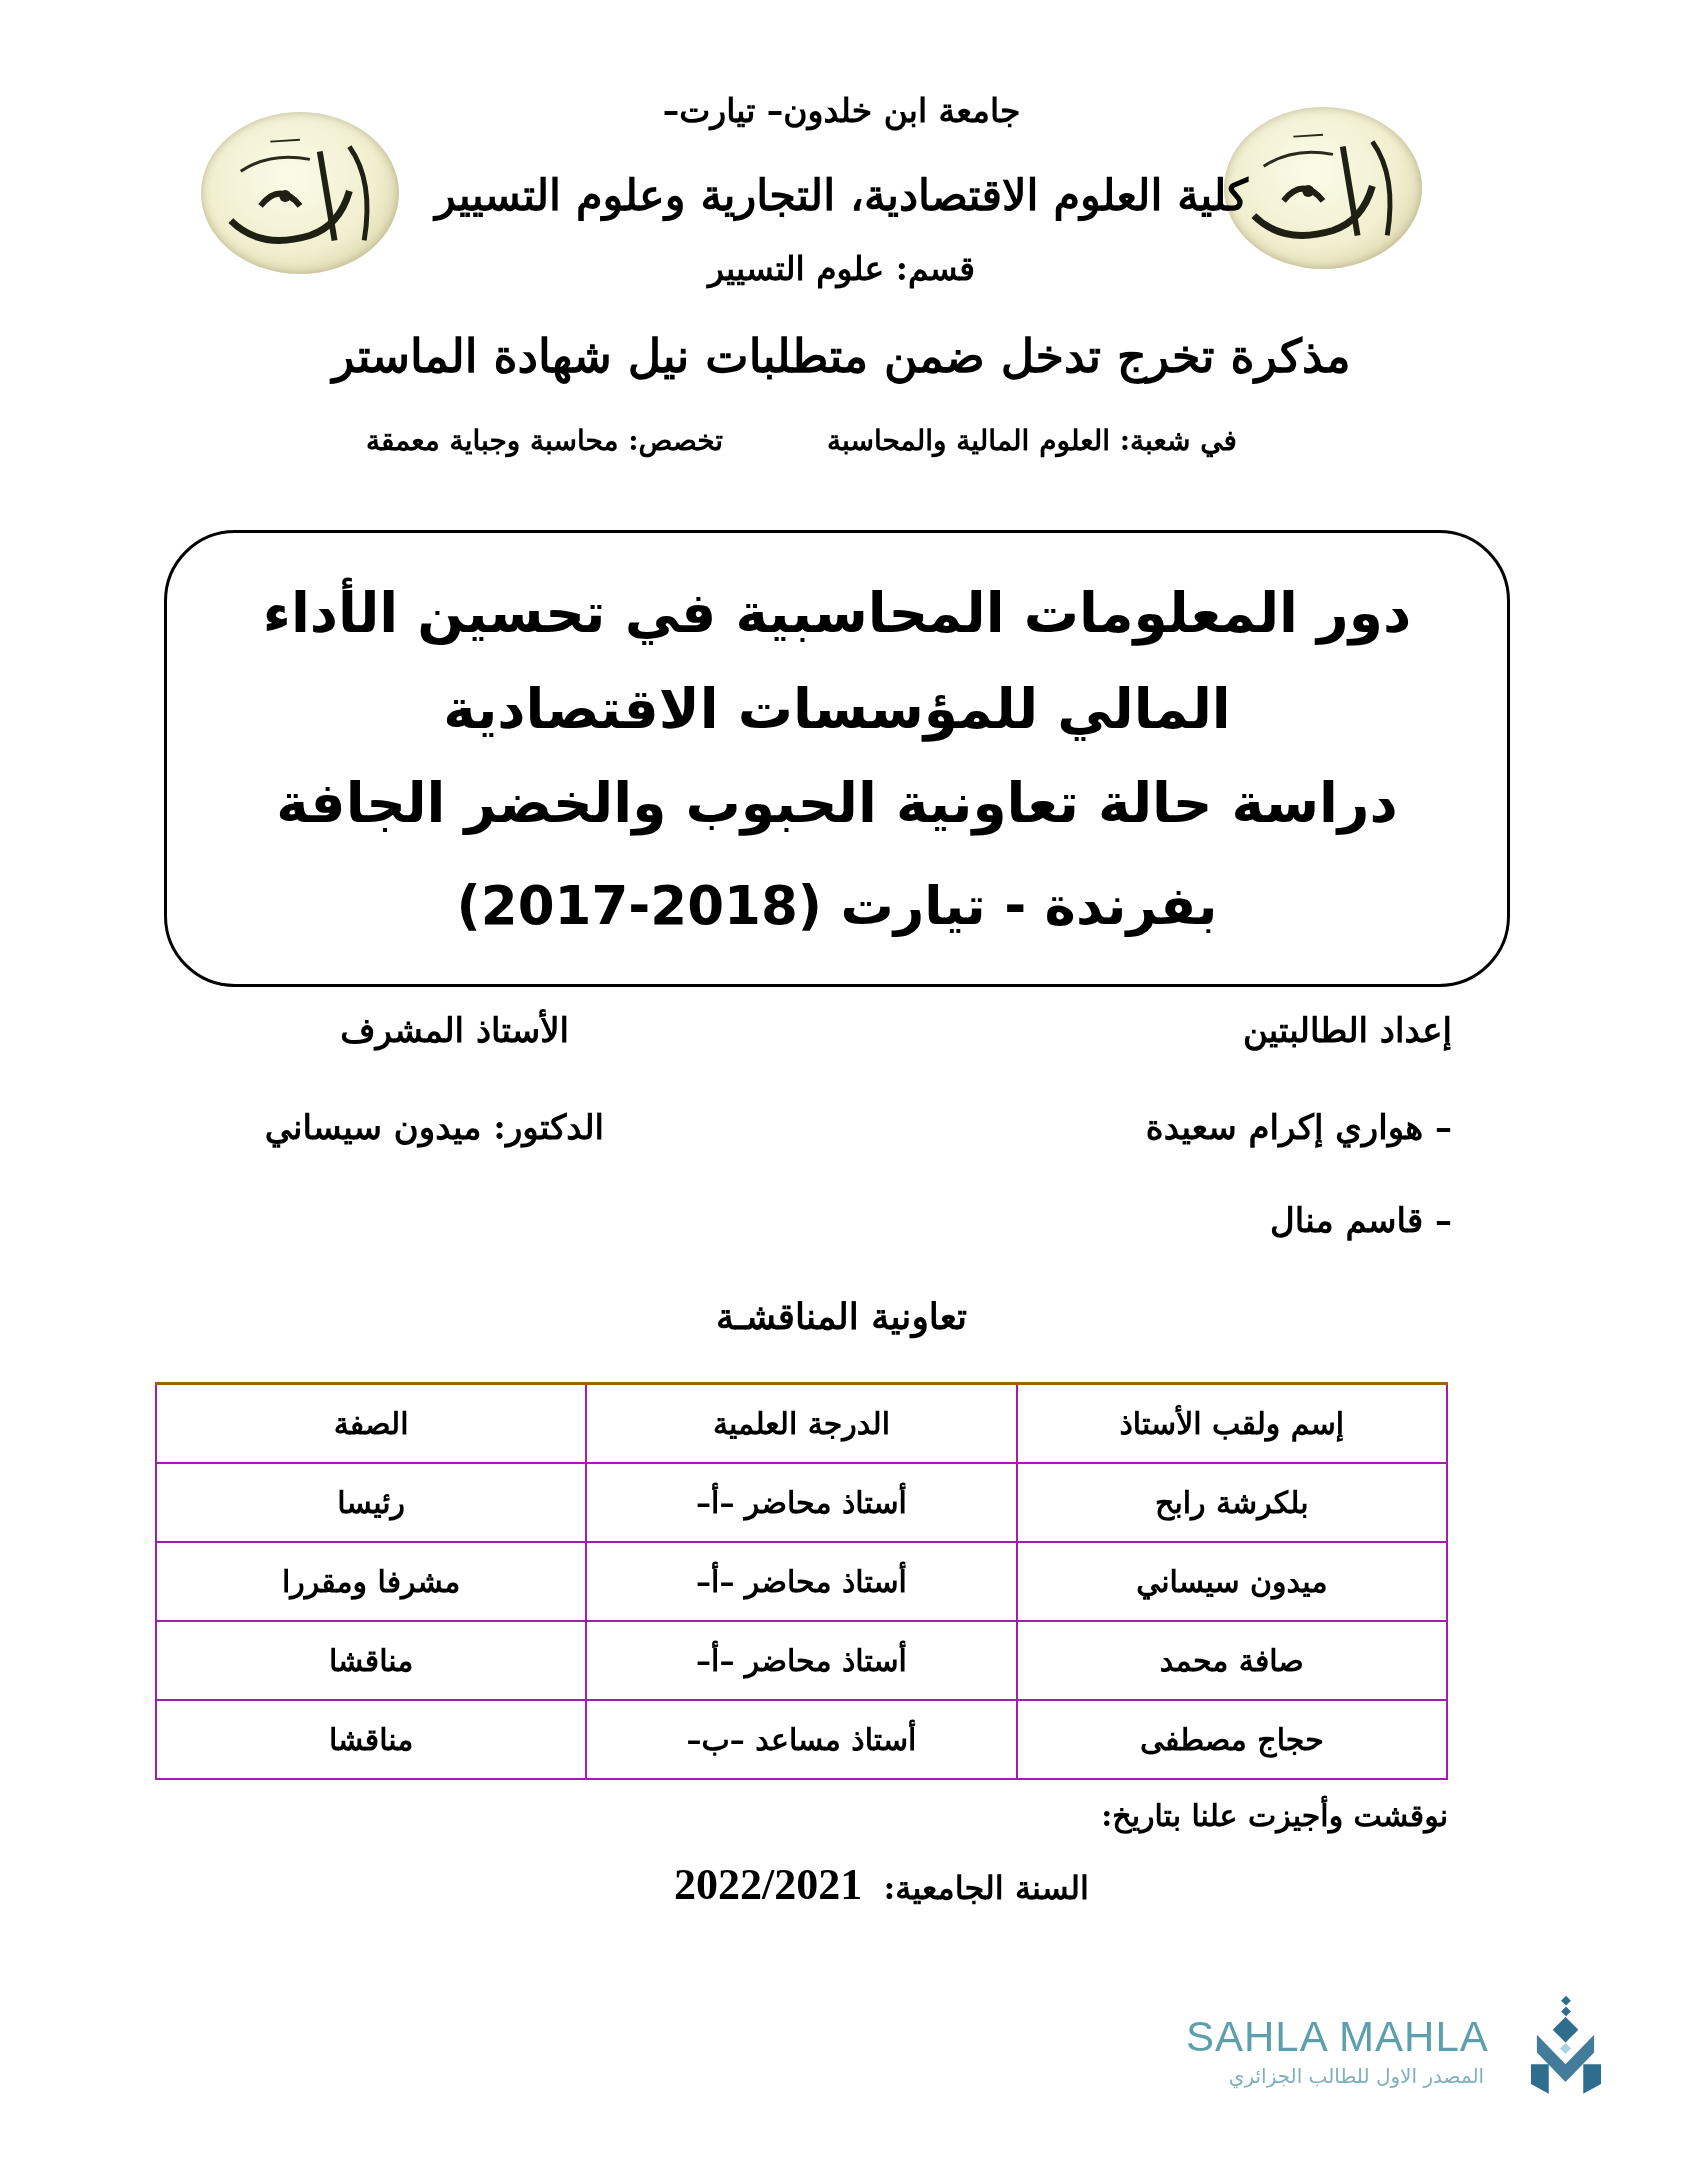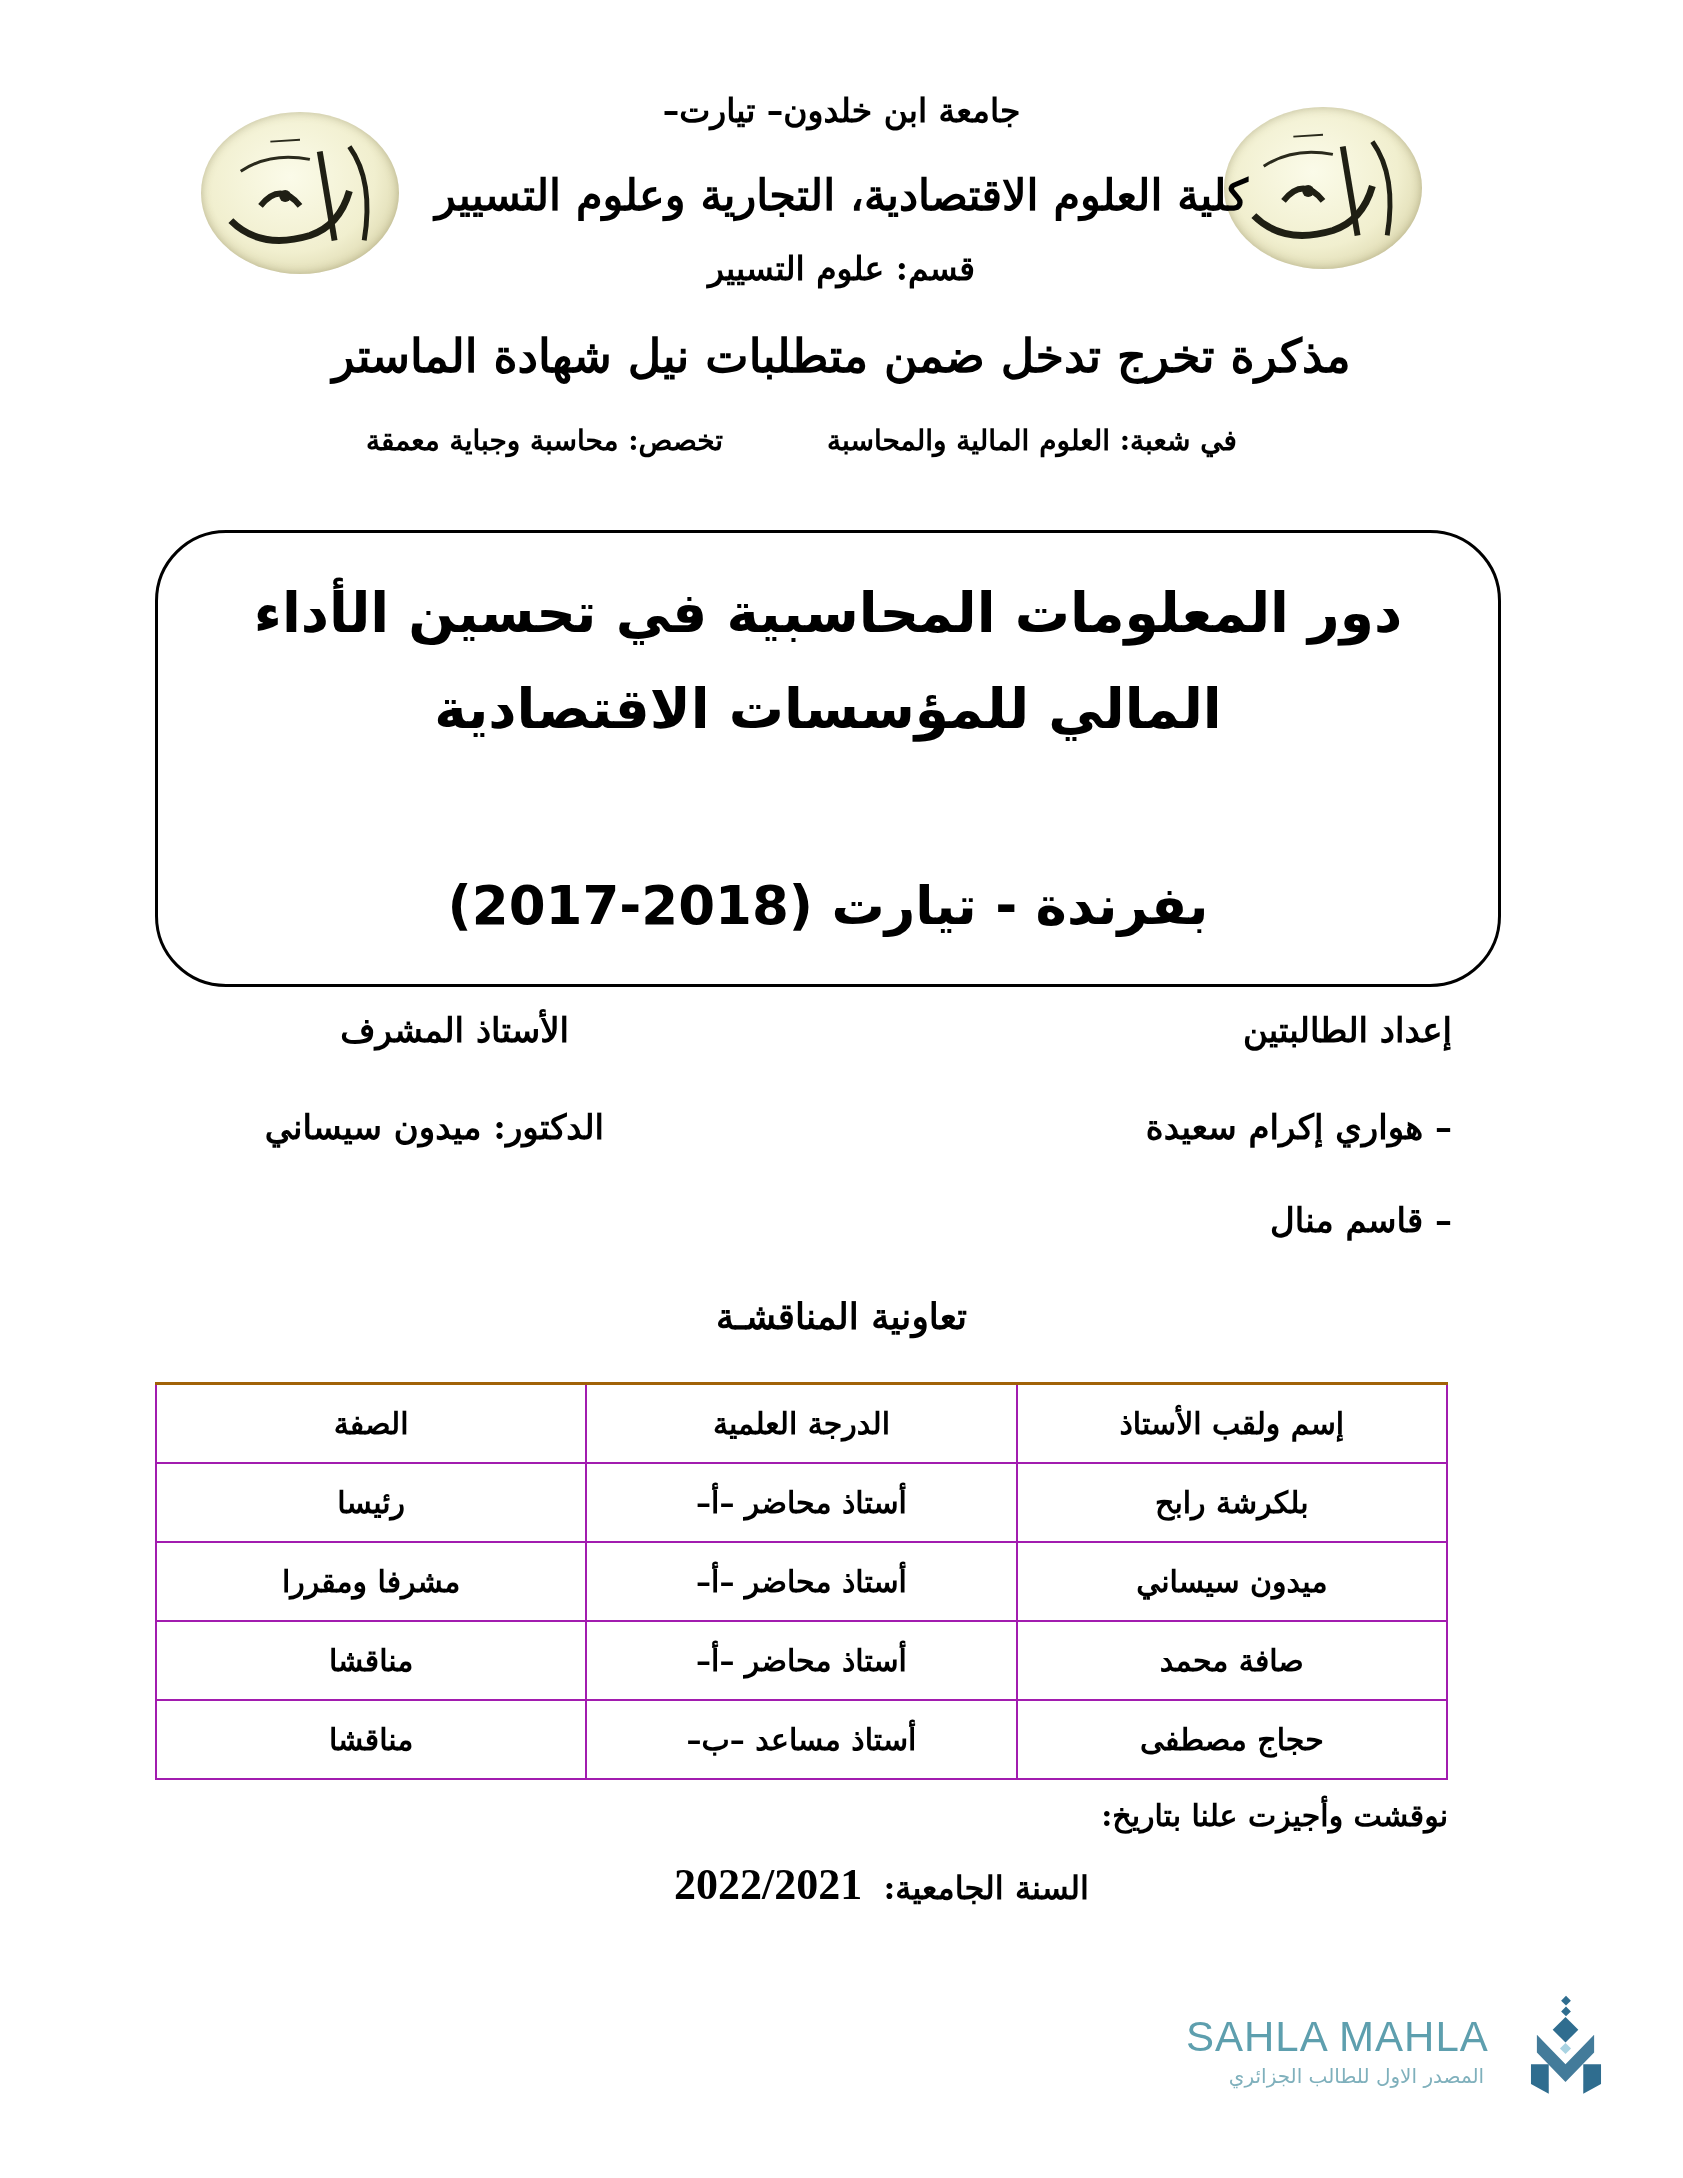--- a/index.html
+++ b/index.html
@@ -12,21 +12,21 @@
   .memo { top:329px; font-size:46px; }
   .branch-row { position:absolute; top:424px; left:366px; width:871px; height:44px; display:flex; justify-content:space-between; font-weight:bold; font-size:28px; white-space:nowrap; }
 
   .seal { position:absolute; width:198px; height:162px; border-radius:50%;
           background: radial-gradient(ellipse at 45% 40%, #fbfbe9 0%, #f1efcf 55%, #d8d3a8 85%, #bdb78a 100%);
           box-shadow: inset 0 0 10px rgba(90,80,40,.35); overflow:hidden; }
   .seal svg { width:100%; height:100%; }
   .seal-left { left:201px; top:112px; }
   .seal-right { left:1224px; top:107px; }
 
-  .title-box { position:absolute; left:155px; top:530px; width:1346px; height:457px;
+  .title-box { position:absolute; left:164px; top:530px; width:1346px; height:457px;
                border:3px solid #000; border-radius:71px; box-sizing:border-box; }
   .title-line { position:absolute; left:0; width:100%; text-align:center; font-family:"DejaVu Sans", "Liberation Sans", sans-serif;
                 font-weight:bold; font-size:55px; white-space:nowrap; letter-spacing:-1px; }
   .tl1 { top:48px; } .tl2 { top:144px; } .tl3 { top:238px; } .tl4 { top:342px; font-size:53px; }
 
   .label { position:absolute; font-weight:bold; font-size:34px; white-space:nowrap; }
   .prep-label { right:231px; top:1010px; }
   .sup-label { right:1114px; top:1010px; }
   .student1 { right:231px; top:1107px; }
   .supervisor-name { right:1079px; top:1107px; }
@@ -78,20 +78,21 @@
 <div class="center-line hdr3">قسم: علوم التسيير</div>
 <div class="center-line memo">مذكرة تخرج تدخل ضمن متطلبات نيل شهادة الماستر</div>
 <div class="branch-row">
   <span>في شعبة: العلوم المالية والمحاسبة</span>
   <span>تخصص: محاسبة وجباية معمقة</span>
 </div>
 
 <div class="title-box">
   <div class="title-line tl1">دور المعلومات المحاسبية في تحسين الأداء</div>
   <div class="title-line tl2">المالي للمؤسسات الاقتصادية</div>
+  <div class="title-line tl3">دراسة حالة تعاونية الحبوب والخضر الجافة</div>
   <div class="title-line tl4">بفرندة - تيارت (2018-2017)</div>
 </div>
 
 <div class="label prep-label">إعداد الطالبتين</div>
 <div class="label sup-label">الأستاذ المشرف</div>
 <div class="label student1">– هواري إكرام سعيدة</div>
 <div class="label supervisor-name">الدكتور: ميدون سيساني</div>
 <div class="label student2">– قاسم منال</div>
 
 <div class="center-line committee">تعاونية المناقشـة</div>

